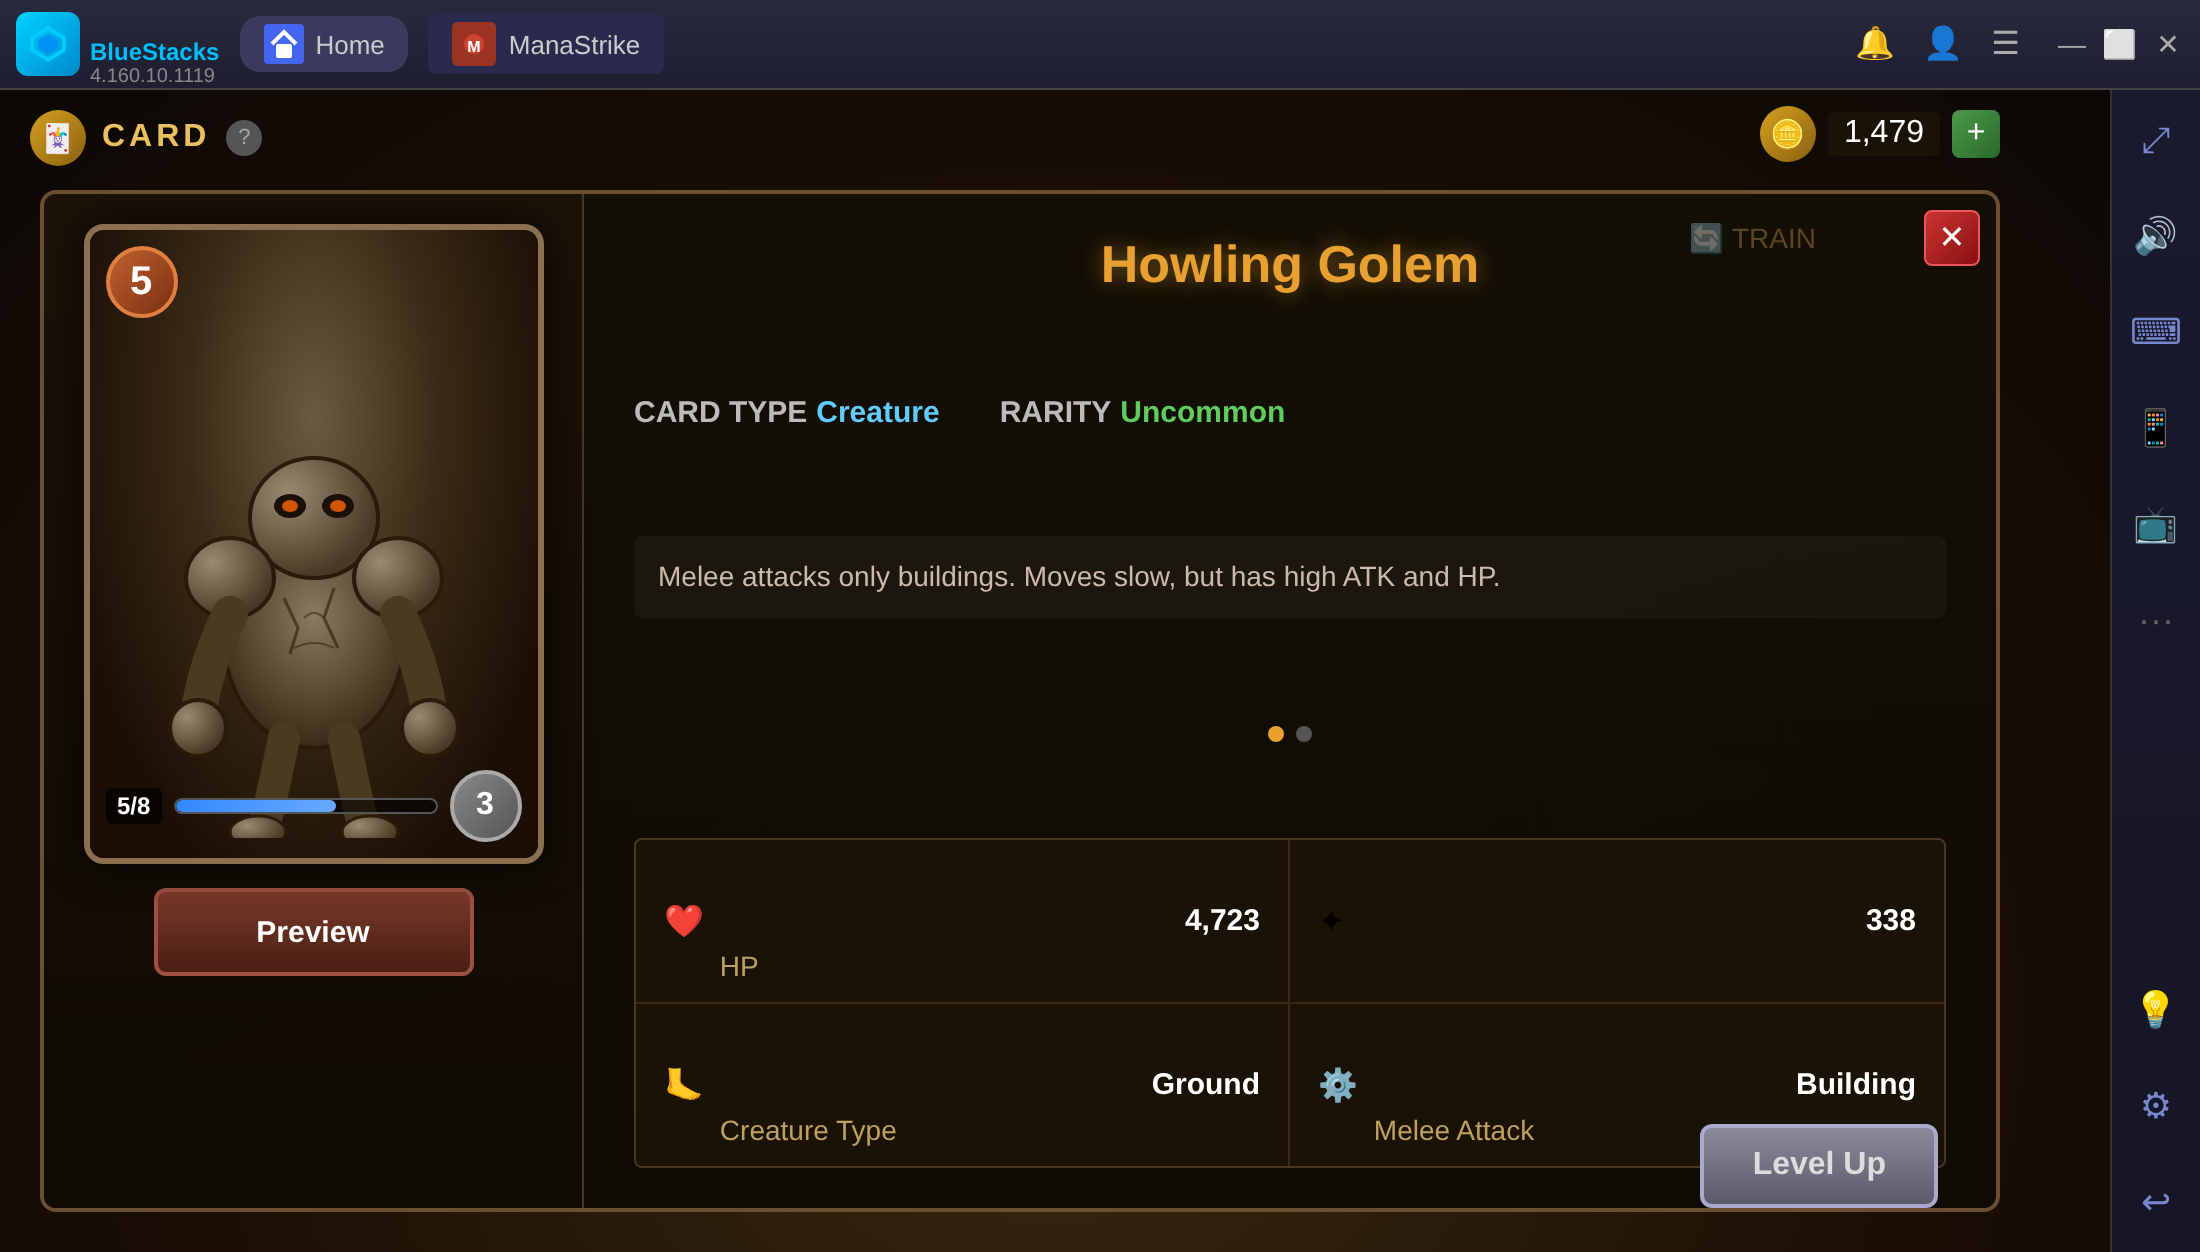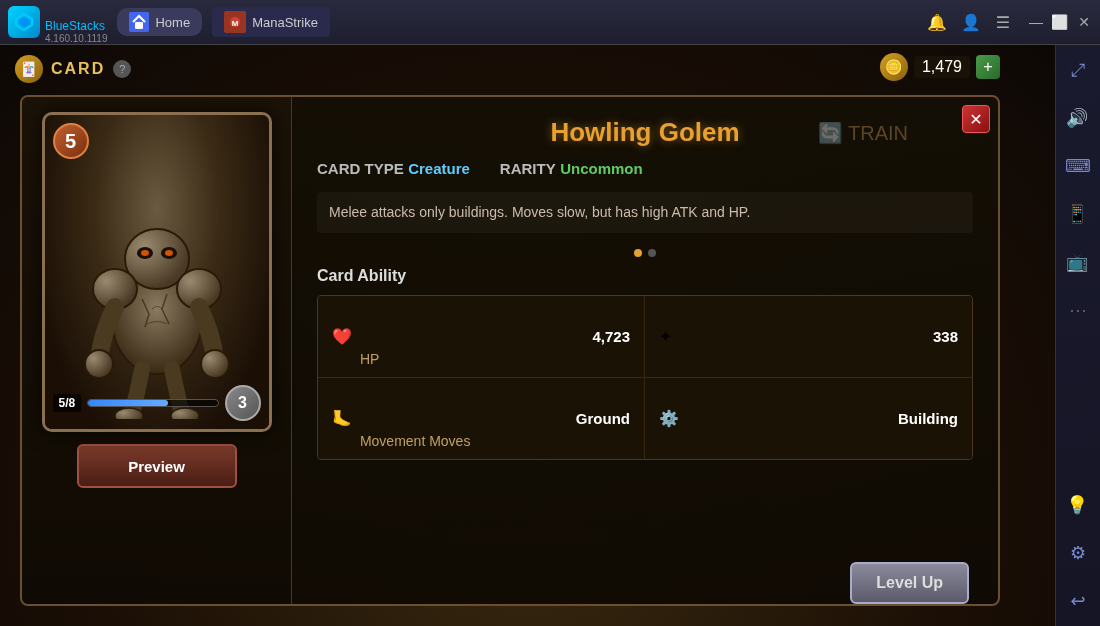--- a/index.html
+++ b/index.html
@@ -39,21 +39,21 @@
       justify-content: center;
       font-size: 10px;
       color: white;
       font-weight: bold;
     }
     .bs-version {
       font-size: 10px;
       color: #888;
       line-height: 1.2;
     }
-    .bs-version .name { color: #00bfff; font-size: 12px; font-weight: normal; margin-top: 20px; }
+    .bs-version .name { color: #00bfff; font-size: 12px; font-weight: bold; margin-top: 20px; }
     .tab-home {
       display: flex;
       align-items: center;
       gap: 6px;
       background: #3a3a5c;
       padding: 4px 12px;
       border-radius: 10px;
       cursor: pointer;
     }
     .tab-home-icon {
@@ -388,20 +388,21 @@
       justify-content: center;
     }
 
     
     .card-right {
       flex: 1;
       padding: 20px 25px;
       display: flex;
       flex-direction: column;
       overflow: hidden;
+      justify-content: space-between;
     }
 
     
     .card-name {
       color: #e8a030;
       font-size: 26px;
       font-weight: bold;
       text-align: center;
       margin-bottom: 12px;
       text-shadow: 0 0 10px rgba(232,160,48,0.5);
@@ -539,24 +540,24 @@
       border-radius: 6px;
       color: #ddd;
       font-size: 16px;
       font-weight: bold;
       cursor: pointer;
     }
 
     
     .train-label {
       position: absolute;
-      top: 24px;
+      top: 14px;
       right: 90px;
       color: rgba(200,150,80,0.4);
-      font-size: 20px;
+      font-size: 14px;
     }
   </style>
 </head>
 <body>
 
 <div class="topbar">
   <div class="bluestacks-logo">
     <div class="bs-icon">
       <svg width="20" height="20" viewBox="0 0 20 20">
         <polygon points="10,2 18,7 18,13 10,18 2,13 2,7" fill="none" stroke="#00ccff" stroke-width="2"></polygon>
@@ -723,43 +724,43 @@
         </div>
       </div>
 
       <div class="card-description">Melee attacks only buildings. Moves slow, but has high ATK and HP.</div>
 
       <div class="dots-indicator">
         <div class="dot active"></div>
         <div class="dot"></div>
       </div>
 
-      <div class="card-ability-header">Card Ability</div>
 
       <div class="stats-grid">
 
         <div class="stat-cell">
           <span class="stat-icon">❤️</span>
           <span class="stat-label">HP</span>
           <span class="stat-value">4,723</span>
         </div>
 
         <div class="stat-cell">
           <span class="stat-icon">✦</span>
           <span class="stat-value">338</span>
         </div>
 
         <div class="stat-cell">
           <span class="stat-icon">🦶</span>
-          <span class="stat-label">Movement Moves</span>
+          <span class="stat-label">Creature Type</span>
           <span class="stat-value">Ground</span>
         </div>
 
         <div class="stat-cell">
           <span class="stat-icon">⚙️</span>
+          <span class="stat-label">Melee Attack</span>
           <span class="stat-value">Building</span>
         </div>
       </div>
 
     </div>
 
   </div>
 
   <button class="level-up-btn">Level Up</button>
 

